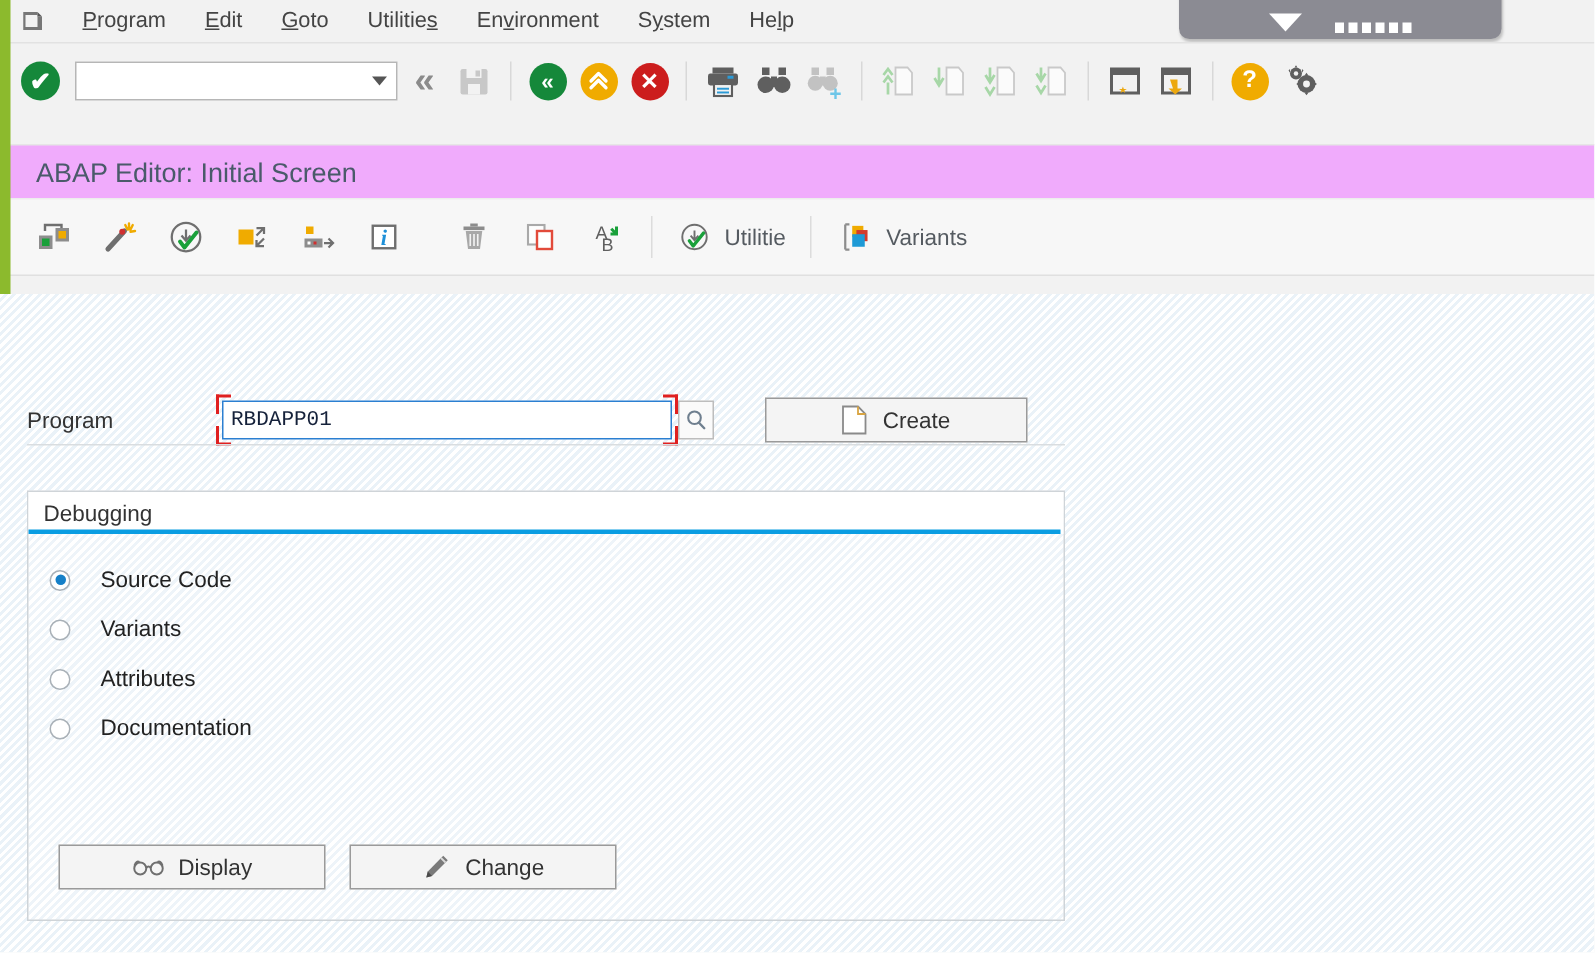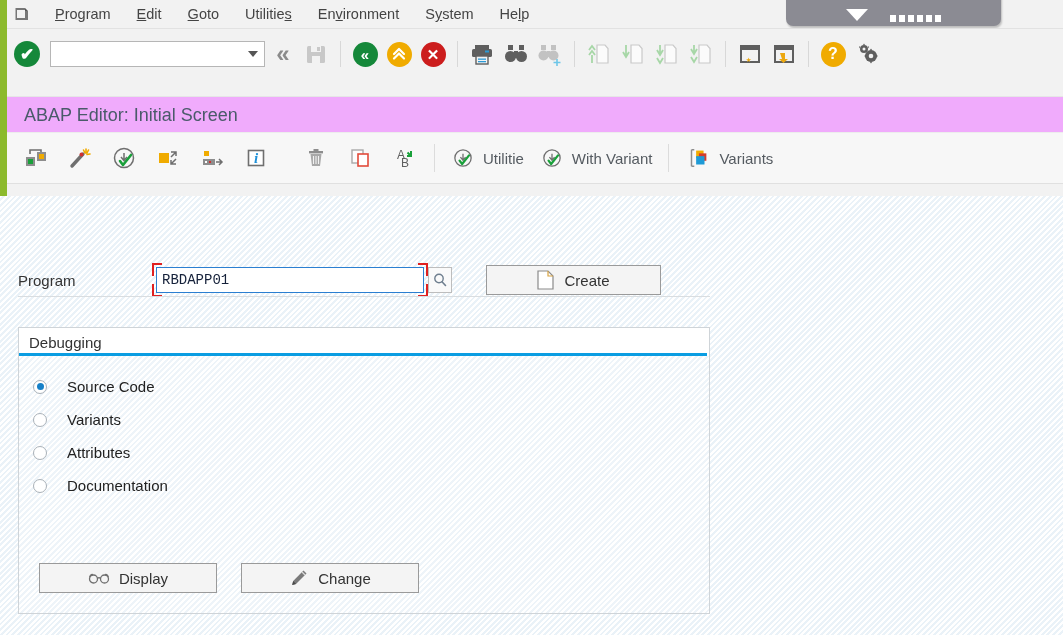--- a/index.html
+++ b/index.html
@@ -170,21 +170,21 @@
   .row-program {
     position: absolute; left: 0; top: 64px;
     width: 1063px; height: 40px;
     display: flex; align-items: center;
   }
   .lbl-program {
     margin-left: 18px;
     width: 130px;
     font-size: 15px; color: #333;
   }
-  .fieldwrap { position: relative; width: 268px; height: 26px; margin-left: 8px; }
+  .fieldwrap { position: relative; width: 300px; height: 26px; }
   .inputbox {
     width: 100%; height: 100%;
     box-sizing: border-box;
     background: #ffffff;
     border: 1px solid #2b7fd1;
     font-family: "Liberation Mono", monospace;
     font-size: 14px;
     color: #15213a;
     padding: 0 5px;
     line-height: 24px;
@@ -267,21 +267,21 @@
     flex: none;
   }
   .rb.on::after {
     content: "";
     width: 7px; height: 7px; border-radius: 50%;
     background: #1680c8;
     display: block;
   }
   .btnrow {
     position: absolute; left: 20px; bottom: 20px;
-    display: flex; gap: 24px;
+    display: flex; gap: 16px;
   }
   .btn-display { width: 178px; }
   .btn-change { width: 178px; }
 
   svg { display: block; }
 </style>
 </head>
 <body>
 
 <div id="app">
@@ -536,28 +536,20 @@
 
     <div class="appbtn">
       <svg width="24" height="24" viewBox="0 0 28 28">
         <circle cx="14" cy="14" r="9.5" fill="none" stroke="#6f6f6f" stroke-width="1.5"></circle>
         <path d="M14 9 L14 16 M11 13 L14 16.5 L17 13" stroke="#6f6f6f" stroke-width="1.5" fill="none"></path>
         <path d="M10 17 L13 21 L21 11" stroke="#19a03a" stroke-width="2.6" fill="none" stroke-linecap="round" stroke-linejoin="round"></path>
       </svg>
       <span>Utilitie</span>
     </div>
 
-    <div class="appbtn">
-      <svg width="24" height="24" viewBox="0 0 28 28">
-        <circle cx="14" cy="14" r="9.5" fill="none" stroke="#6f6f6f" stroke-width="1.5"></circle>
-        <path d="M14 9 L14 16 M11 13 L14 16.5 L17 13" stroke="#6f6f6f" stroke-width="1.5" fill="none"></path>
-        <path d="M10 17 L13 21 L21 11" stroke="#19a03a" stroke-width="2.6" fill="none" stroke-linecap="round" stroke-linejoin="round"></path>
-      </svg>
-      <span>With Variant</span>
-    </div>
 
     <div class="appsep"></div>
 
     <div class="appbtn">
       <svg width="26" height="26" viewBox="0 0 28 28">
         <path d="M7 5 L7 23 M7 5 L10 5 M7 23 L10 23" stroke="#8d8d8d" stroke-width="1.6" fill="none"></path>
         <rect x="12" y="6" width="8" height="8" fill="#f0ab00"></rect>
         <rect x="15" y="9" width="8" height="8" fill="#d33b2c"></rect>
         <rect x="12" y="12" width="9" height="9" fill="#1e9ad6"></rect>
       </svg>

